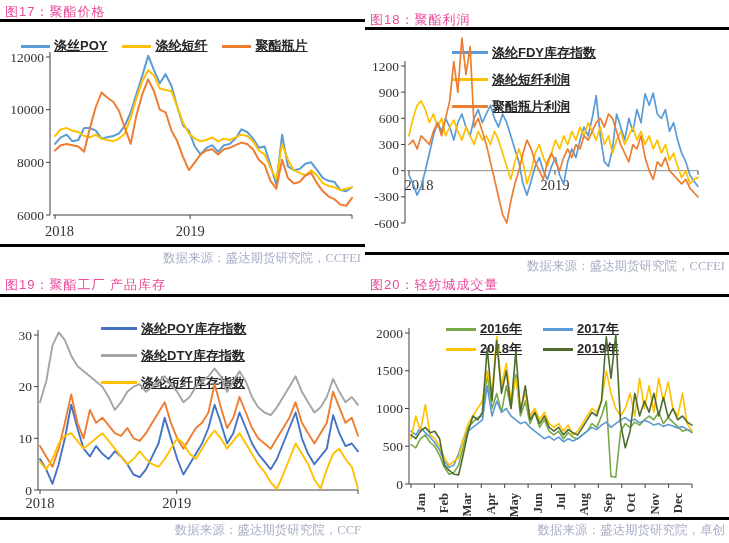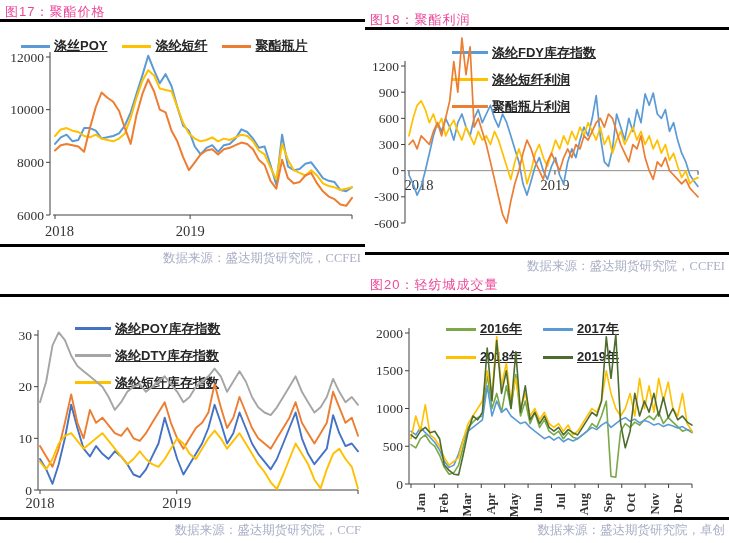--- a/index.html
+++ b/index.html
@@ -22,26 +22,26 @@
           font-size:12.5px;color:#a9aec6;white-space:nowrap;}
   .p1 .source,.p2 .source{top:250px;}
   .p3 .source,.p4 .source{top:252px;}
   svg.chart{position:absolute;left:0;z-index:2;display:block;}
   .p1 svg.chart,.p2 svg.chart{top:24px;}
   .p3 svg.chart,.p4 svg.chart{top:30px;}
   .legend{position:absolute;z-index:1;}
   .lg-item{display:flex;align-items:center;white-space:nowrap;}
   .lg-row{display:flex;gap:15px;}
   .lg-col .lg-item{height:27px;}
-  .lg-grid{display:grid;grid-template-columns:97px 97px;row-gap:10px;}
+  .lg-grid{display:grid;grid-template-columns:97px 97px;row-gap:2px;}
   .sw{display:inline-block;height:3px;margin-right:4px;flex:none;}
   .lg-label{font-size:13px;font-weight:600;color:#262626;text-decoration:underline;}
   .p1 .legend{top:37px;left:21px;}
   .p2 .legend{top:31px;left:87px;}
-  .p3 .legend{top:45px;left:75px;}
+  .p3 .legend{top:45px;left:101px;}
   .p4 .legend{top:50px;left:81px;}
 </style>
 </head>
 <body>
 
 <div class="panel p1">
   <div class="title">图17：聚酯价格</div>
   <div class="rule rule-title"></div>
   <div class="legend lg-row">
     <span class="lg-item">
@@ -122,20 +122,21 @@
       <text x="189.945" y="158" text-anchor="middle" font-family="&quot;Liberation Serif&quot;,serif" font-size="14.5" fill="#333">2019</text>
       <polyline points="44.0,143.0 48.1,151.8 52.1,163.1 56.2,154.4 60.3,138.7 64.4,121.2 68.4,103.8 72.5,90.7 76.6,99.4 80.6,86.3 84.7,95.1 88.8,108.1 92.8,90.7 96.9,82.0 101.0,95.1 105.1,103.8 109.1,86.3 113.2,77.6 117.3,90.7 121.3,82.0 125.4,73.3 129.5,86.3 133.5,95.1 137.6,82.0 141.7,90.7 145.8,103.8 149.8,116.9 153.9,129.9 158.0,151.8 162.0,163.1 166.1,149.1 170.2,134.3 174.3,125.6 178.3,138.7 182.4,147.4 186.5,134.3 190.5,125.6 194.6,143.0 198.7,151.8 202.7,129.9 206.8,116.9 210.9,125.6 215.0,108.1 219.0,95.1 223.1,103.8 227.2,86.3 231.2,63.7 235.3,103.8 239.4,129.9 243.5,134.3 247.5,116.9 251.6,82.0 255.7,95.1 259.7,108.1 263.8,86.3 267.9,99.4 271.9,77.6 276.0,90.7 280.1,61.9 284.2,73.3 288.2,61.0 292.3,82.0 296.4,86.3 300.4,77.6 304.5,99.4 308.6,90.7 312.6,108.1 316.7,121.2 320.8,129.9 324.9,143.0 328.9,149.1 333.0,154.4" fill="none" stroke="#5B9BD5" stroke-width="1.7" stroke-linejoin="round" stroke-linecap="round"></polyline>
       <polyline points="44.0,103.8 48.1,86.3 52.1,73.3 56.2,68.9 60.3,77.6 64.4,90.7 68.4,82.0 72.5,95.1 76.6,86.3 80.6,103.8 84.7,95.1 88.8,88.1 92.8,99.4 96.9,108.1 101.0,95.1 105.1,103.8 109.1,112.5 113.2,99.4 117.3,108.1 121.3,103.8 125.4,112.5 129.5,99.4 133.5,108.1 137.6,121.2 141.7,134.3 145.8,147.4 149.8,129.9 153.9,116.9 158.0,129.9 162.0,151.8 166.1,138.7 170.2,121.2 174.3,112.5 178.3,125.6 182.4,134.3 186.5,121.2 190.5,108.1 194.6,116.9 198.7,103.8 202.7,112.5 206.8,99.4 210.9,108.1 215.0,95.1 219.0,103.8 223.1,90.7 227.2,99.4 231.2,108.1 235.3,95.1 239.4,112.5 243.5,103.8 247.5,121.2 251.6,108.1 255.7,99.4 259.7,112.5 263.8,103.8 267.9,95.1 271.9,108.1 276.0,99.4 280.1,112.5 284.2,103.8 288.2,116.9 292.3,108.1 296.4,121.2 300.4,112.5 304.5,128.2 308.6,121.2 312.6,134.3 316.7,145.6 320.8,138.7 324.9,151.8 328.9,147.4 333.0,145.6" fill="none" stroke="#FFC000" stroke-width="1.7" stroke-linejoin="round" stroke-linecap="round"></polyline>
       <polyline points="44.0,112.5 48.1,108.1 52.1,116.9 56.2,103.8 60.3,108.1 64.4,112.5 68.4,99.4 72.5,90.7 76.6,103.8 80.6,86.3 84.7,68.9 88.8,29.6 92.8,60.2 96.9,6.1 101.0,42.7 105.1,14.8 109.1,95.1 113.2,86.3 117.3,99.4 121.3,112.5 125.4,129.9 129.5,147.4 133.5,164.8 137.6,182.3 141.7,191.0 145.8,169.2 149.8,151.8 153.9,138.7 158.0,121.2 162.0,108.1 166.1,116.9 170.2,129.9 174.3,138.7 178.3,147.4 182.4,129.9 186.5,121.2 190.5,129.9 194.6,138.7 198.7,125.6 202.7,116.9 206.8,125.6 210.9,112.5 215.0,116.9 219.0,103.8 223.1,108.1 227.2,99.4 231.2,90.7 235.3,86.3 239.4,95.1 243.5,82.0 247.5,86.3 251.6,99.4 255.7,112.5 259.7,121.2 263.8,129.9 267.9,112.5 271.9,116.9 276.0,103.8 280.1,125.6 284.2,138.7 288.2,147.4 292.3,129.9 296.4,134.3 300.4,125.6 304.5,138.7 308.6,143.0 312.6,147.4 316.7,151.8 320.8,147.4 324.9,156.1 328.9,160.5 333.0,164.8" fill="none" stroke="#ED7D31" stroke-width="1.7" stroke-linejoin="round" stroke-linecap="round"></polyline>
     </svg>
   <div class="rule rule-bottom"></div>
   <div class="source">数据来源：盛达期货研究院，CCFEI</div>
 </div>
 
 <div class="panel p3">
+  <div class="title">图19：聚酯工厂 产品库存</div>
   <div class="rule rule-title"></div>
   <div class="legend lg-col">
     <span class="lg-item">
         <span class="sw" style="width: 36px; background-color: rgb(68, 114, 196);"></span>
         <span class="lg-label">涤纶POY库存指数</span>
       </span>
     <span class="lg-item">
         <span class="sw" style="width: 36px; background-color: rgb(165, 165, 165);"></span>
         <span class="lg-label">涤纶DTY库存指数</span>
       </span>

